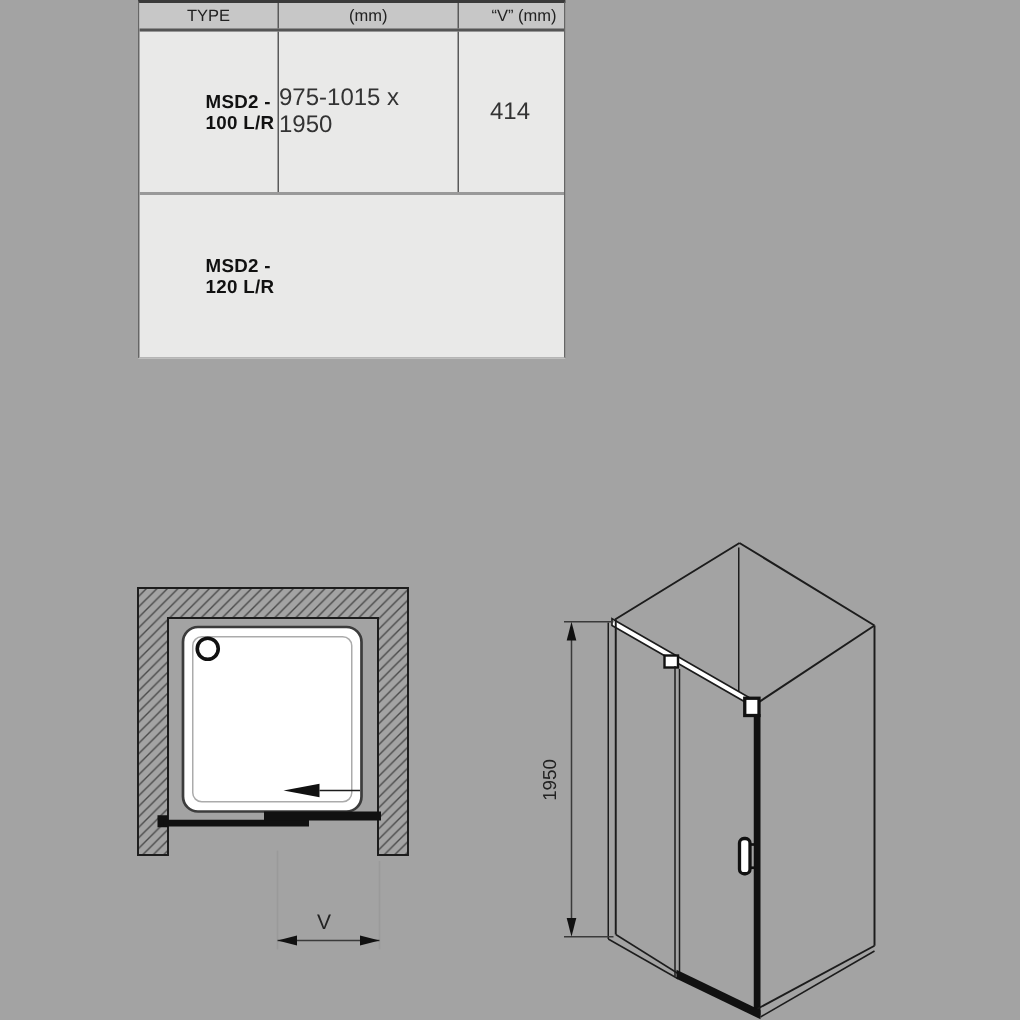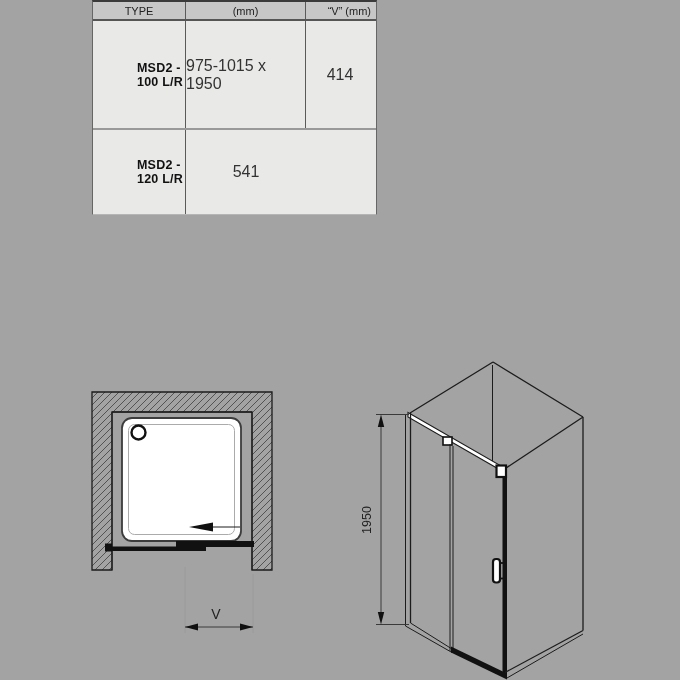--- a/index.html
+++ b/index.html
@@ -10,21 +10,21 @@
   
   .spec-table{
     position:absolute;left:92px;top:0;width:283px;
     background:#e9e9e8;
     border-left:1px solid #666;border-right:1px solid #666;
     border-top:2px solid #3a3a3a;border-bottom:1px solid #b5b5b5;
   }
   .t-row{display:grid;grid-template-columns:93px 120px 68px;}
   .t-head{background:#c7c7c7;border-bottom:2px solid #555;height:17px;}
   .t-body{height:107px;border-bottom:2px solid #999;}
-  .t-body.last{border-bottom:none;height:84px;}
+  .t-body.last{border-bottom:none;height:108px;}
   .t-cell{
     display:flex;align-items:center;justify-content:center;
     border-right:1px solid #5a5a5a;overflow:hidden;
   }
   .t-cell:last-child{border-right:none;}
   .t-head .t-cell{font-size:11px;color:#222;}
   .t-head .t-cell.vcol{justify-content:flex-end;padding-right:3px;}
   .cell-type{font-size:12.5px;font-weight:bold;color:#111;letter-spacing:.2px;padding-left:44px;}
   .cell-dim,.cell-v{font-size:16px;color:#333;}
   
@@ -50,21 +50,20 @@
 
     <div class="t-row t-body">
       <div class="t-cell cell-type">MSD2 - 100 L/R</div>
       <div class="t-cell cell-dim">975-1015 x 1950</div>
       <div class="t-cell cell-v">414</div>
     </div>
 
 
     <div class="t-row t-body last">
       <div class="t-cell cell-type">MSD2 - 120 L/R</div>
-      <div class="t-cell cell-v">541</div>
     </div>
   </div>
 
   <svg width="680" height="680" viewBox="0 0 680 680">
     <defs>
       <pattern id="hatch" width="7" height="7" patternUnits="userSpaceOnUse">
         <path d="M-1.75,1.75 L1.75,-1.75 M-1.75,8.75 L8.75,-1.75 M5.25,8.75 L8.75,5.25" stroke="#4a4a4a" stroke-width="0.9" fill="none"></path>
       </pattern>
     </defs>
 

